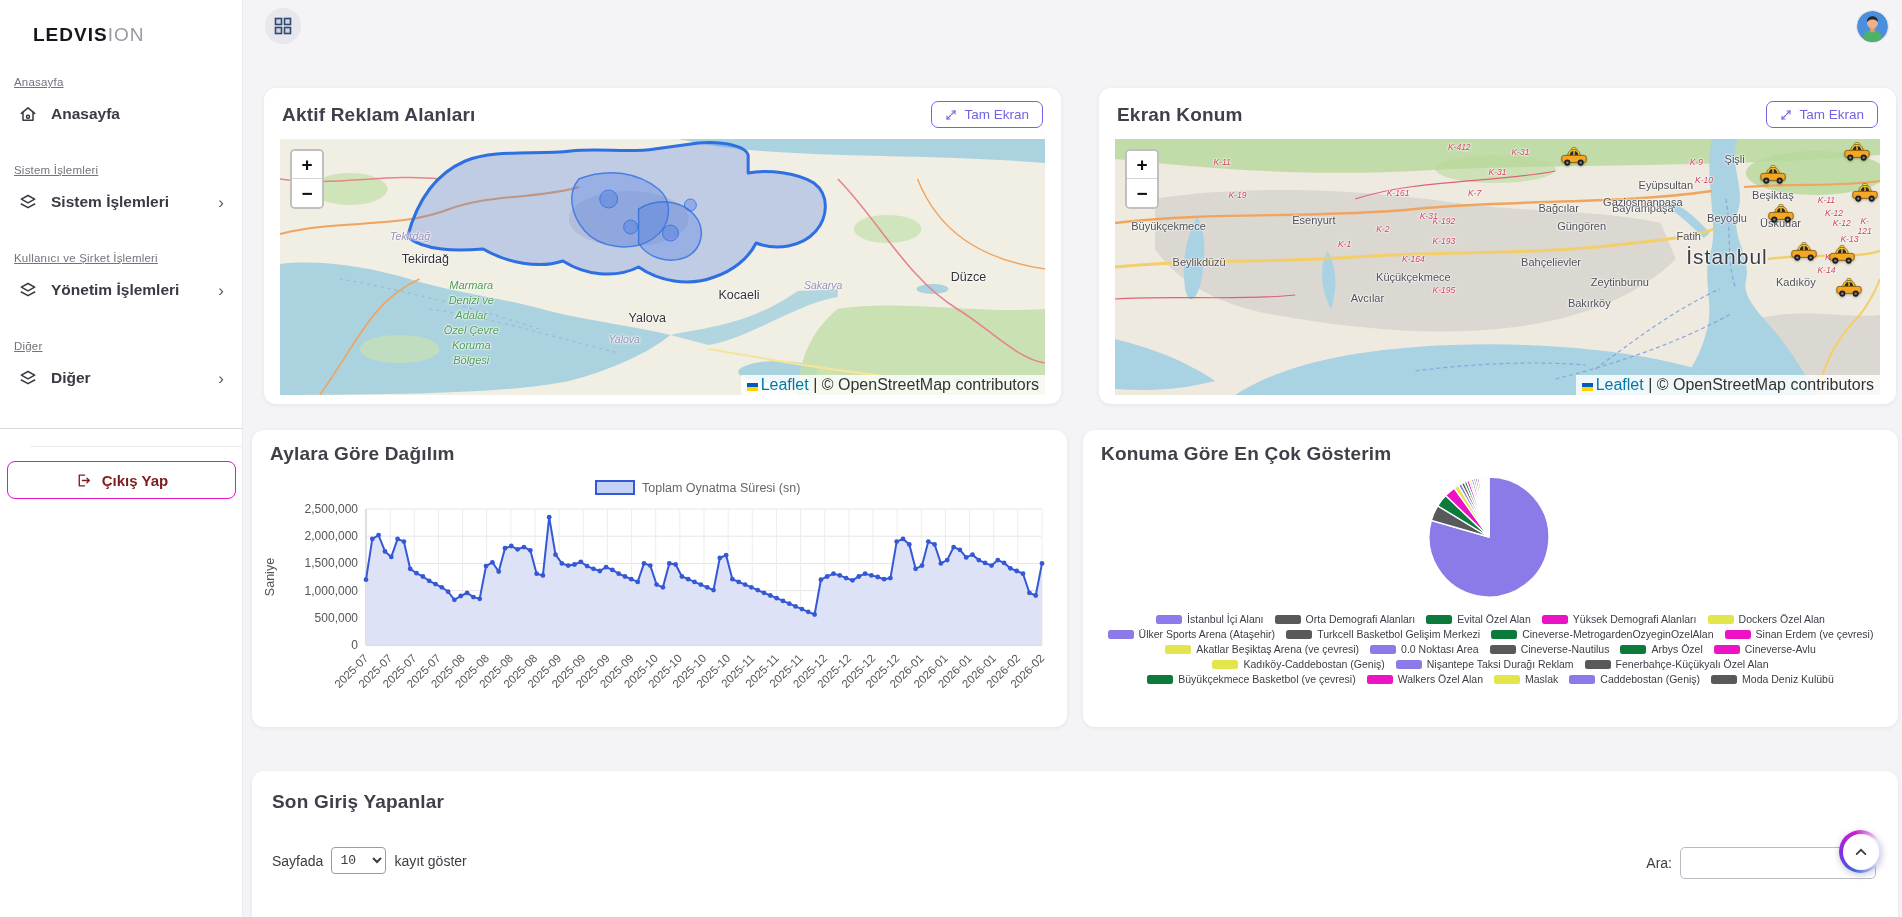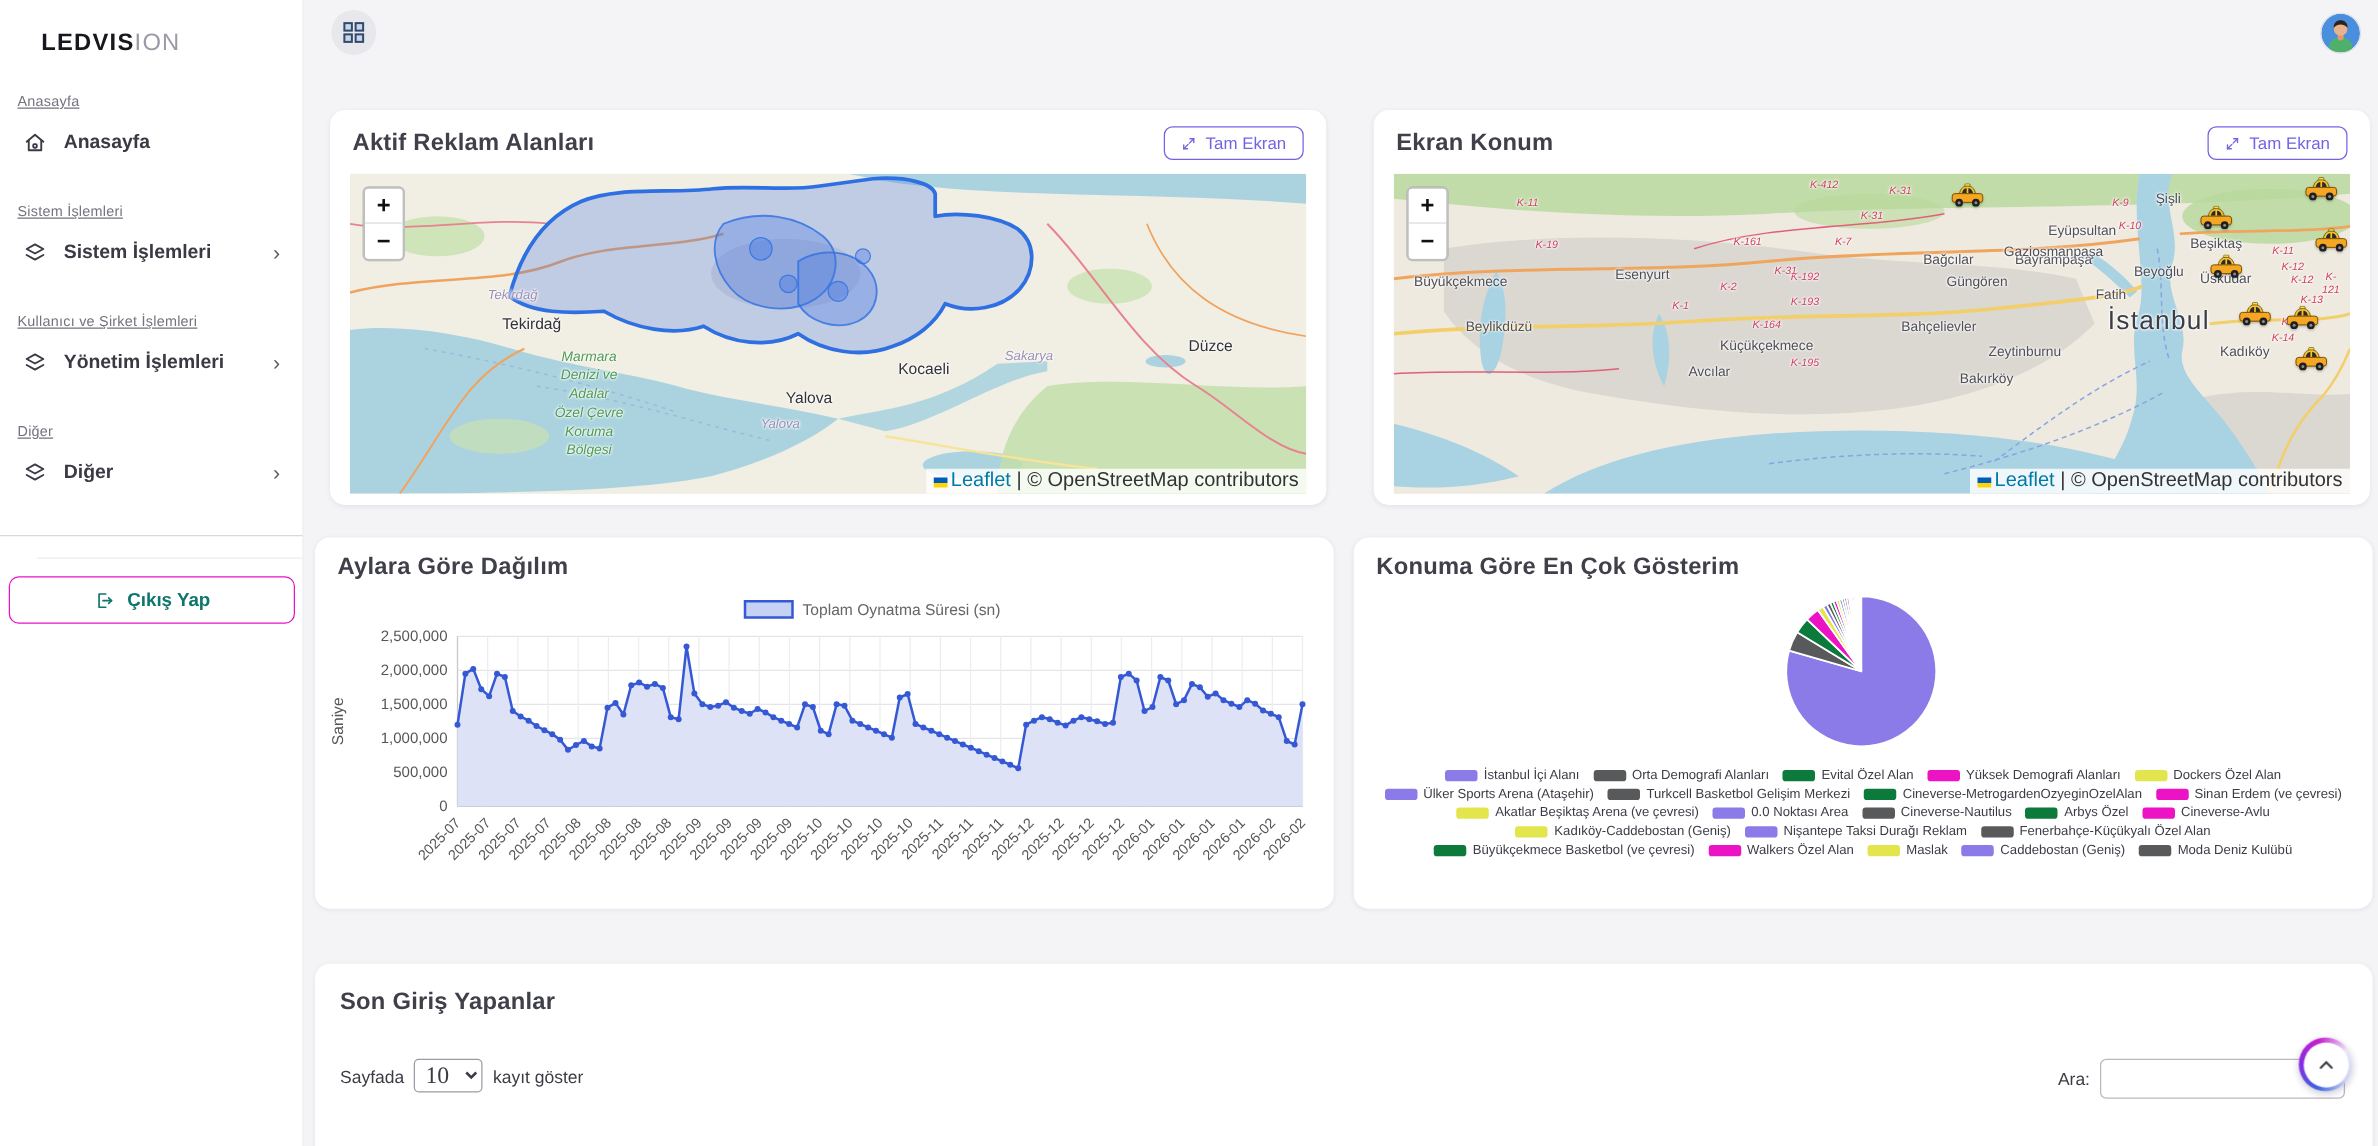--- a/index.html
+++ b/index.html
@@ -30,21 +30,21 @@
   }
   .nav-ico{width:20px;height:20px;color:#3a3a45;flex:0 0 20px}
   .nav-ico svg{width:20px;height:20px;display:block}
   .nav-chevron{margin-left:auto;color:#5b5b66;font-size:17px;line-height:1;font-weight:400}
   .side-sep{border:none;border-top:1px solid #d8d8de;margin:30px 0 0 0}
   .side-sep2{border:none;border-top:1px solid #ececf0;margin:17px 0 0 30px}
   .logout-btn{
     display:flex;align-items:center;justify-content:center;gap:10px;
     margin:14px 7px 0 7px;height:38px;width:229px;box-sizing:border-box;
     background:#fff;border:1.6px solid #e514c9;border-radius:8px;
-    color:#0f766e;font-size:15px;font-weight:600;cursor:pointer;
+    color:#7f1d1d;font-size:15px;font-weight:600;cursor:pointer;
     font-family:"Liberation Sans",sans-serif;
   }
   .logout-btn svg{width:17px;height:17px}
   
   .main{flex:1;min-width:0}
   .topbar{height:52px;display:flex;align-items:center;justify-content:space-between;padding:0 14px 0 22px}
   .grid-btn{
     width:36px;height:36px;border-radius:50%;background:#e7e7ec;border:none;cursor:pointer;
     display:flex;align-items:center;justify-content:center;padding:0;
   }
@@ -106,21 +106,21 @@
     column-gap:11px;row-gap:3px;padding:8px 22px 0 22px;max-width:770px;margin:0 auto;
   }
   .lg-item{display:flex;align-items:center;gap:5px;font-size:10.5px;color:#3c3c46;white-space:nowrap}
   .lg-swatch{width:26px;height:9px;border-radius:2.5px;flex:0 0 26px}
   
   .table-head{padding:20px 20px 0 20px}
   .table-controls{display:flex;align-items:flex-start;justify-content:space-between;padding:34px 22px 0 20px}
   .pagesize{display:flex;align-items:center;gap:8px;font-size:14px;color:#3c3c46}
   .pagesize select{
     height:27px;min-width:55px;border:1px solid #9b9ba5;border-radius:4px;background:#fff;
-    font-size:19px;color:#3c3c46;font-family:Liberation Serif, serif;padding:0 4px;
+    font-size:13px;color:#3c3c46;font-family:Liberation Mono, monospace;padding:0 4px;
   }
   .searchbox{display:flex;align-items:center;gap:8px;font-size:14px;color:#3c3c46}
   .searchbox input{
     width:196px;height:32px;border:1px solid #b9b9c2;border-radius:5px;background:#fff;
     font-size:14px;padding:0 8px;box-sizing:border-box;font-family:"Liberation Sans",sans-serif;
   }
   
   .scrolltop{
     position:fixed;right:20px;top:830px;width:43px;height:43px;border-radius:50%;
     background:conic-gradient(from 200deg,#3f62e0,#8a2be2,#c81ed0,#e9e9f4,#cfd4f2,#3f62e0);

